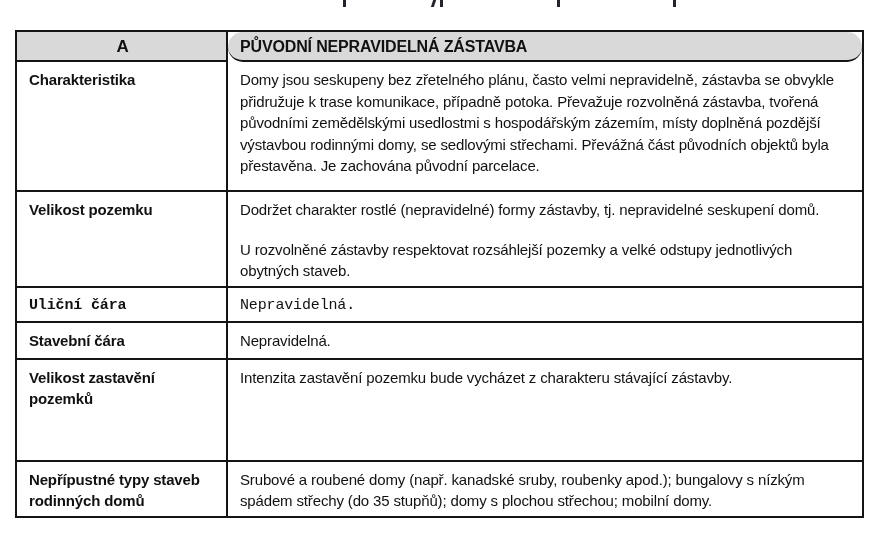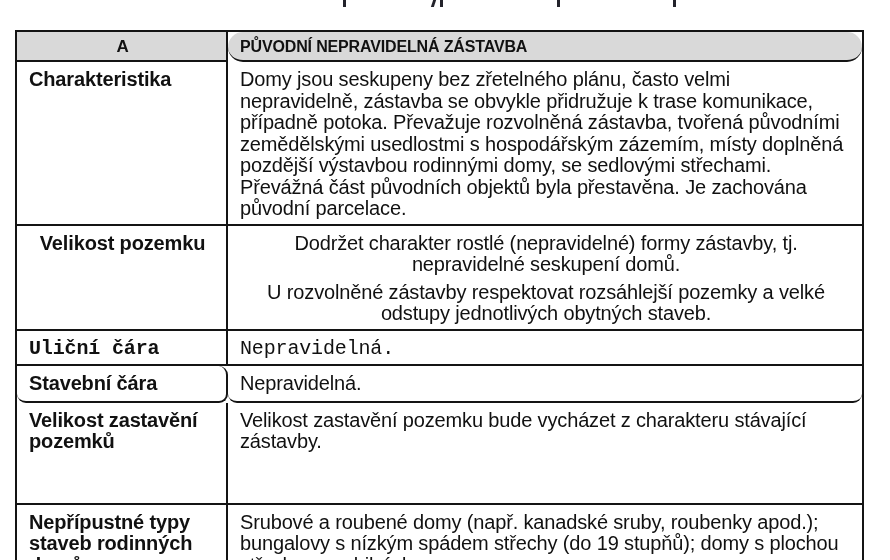--- a/index.html
+++ b/index.html
@@ -14,41 +14,41 @@
 
   .reg-table {
     position:absolute; left:15px; top:30px; width:849px;
     border-left:2px solid #141414; border-right:2px solid #141414; border-top:2px solid #141414;
     letter-spacing:-0.15px;
   }
   .t-row { display:grid; grid-template-columns:211px 1fr; }
   .cell {
     border-bottom:2px solid #141414;
     padding:7px 10px 4px 12px;
-    font-size:20px; line-height:21.5px;
+    font-size:15px; line-height:21.5px;
   }
   .cell.label { border-right:2px solid #141414; font-weight:bold; }
   .cell.value {}
   .t-row.header .cell {
     background:#d9d9d9; font-weight:bold;
     padding-top:3px; padding-bottom:2px;
   }
   .t-row.header .cell.label { text-align:center; font-size:17px; line-height:23px; }
   .t-row.header .cell.value { font-size:16px; line-height:23px;border-radius:15px; }
 
   .h-header  .cell { min-height:28px; }
   .h-r1 .cell { min-height:130px; }
-  .h-r2 .cell { min-height:78px;text-align:center; }
+  .h-r2 .cell { min-height:78px; }
   .h-r3 .cell { min-height:35px;font-family:Liberation Mono, monospace; }
-  .h-r4 .cell { min-height:37px;border-radius:9px; }
+  .h-r4 .cell { min-height:37px; }
   .h-r5 .cell { min-height:52px; }
   .h-r6 .cell { min-height:102px; }
   .h-r7 .cell { min-height:54px; }
 
-  .para + .para { margin-top:6px; }
+  .para + .para { margin-top:18px; }
 </style>
 </head>
 <body>
 
 <div class="page">
 
   <span class="caption-frag frag-stem" style="left:343px;"></span>
   <span class="caption-frag frag-slant" style="left:432px;"></span>
   <span class="caption-frag frag-stem" style="left:440px;"></span>
   <span class="caption-frag frag-stem" style="left:557px;"></span>
@@ -87,25 +87,25 @@
       <div class="cell label">Stavební čára</div>
       <div class="cell value">
         <p class="para">Nepravidelná.</p>
       </div>
     </div>
 
 
     <div class="t-row h-r6">
       <div class="cell label">Velikost zastavění pozemků</div>
       <div class="cell value">
-        <p class="para">Velikost zastavění pozemku bude vycházet z charakteru stávající zástavby.</p>
+        <p class="para">Intenzita zastavění pozemku bude vycházet z charakteru stávající zástavby.</p>
       </div>
     </div>
 
     <div class="t-row h-r7">
       <div class="cell label">Nepřípustné typy staveb rodinných domů</div>
       <div class="cell value">
-        <p class="para">Srubové a roubené domy (např. kanadské sruby, roubenky apod.); bungalovy s nízkým spádem střechy (do 19 stupňů); domy s plochou střechou; mobilní domy.</p>
+        <p class="para">Srubové a roubené domy (např. kanadské sruby, roubenky apod.); bungalovy s nízkým spádem střechy (do 35 stupňů); domy s plochou střechou; mobilní domy.</p>
       </div>
     </div>
 
   </div>
 </div>
 
 </body></html>

